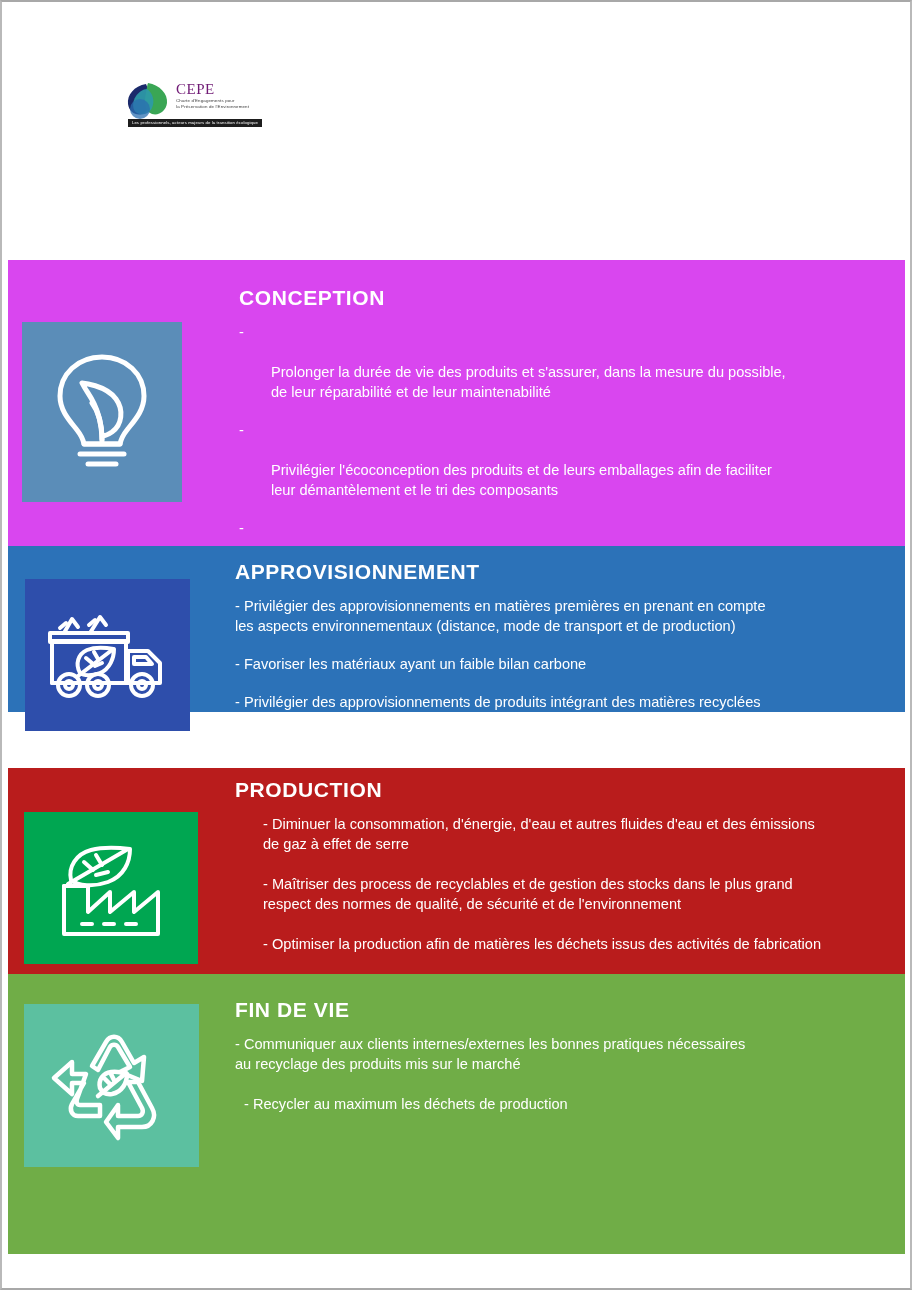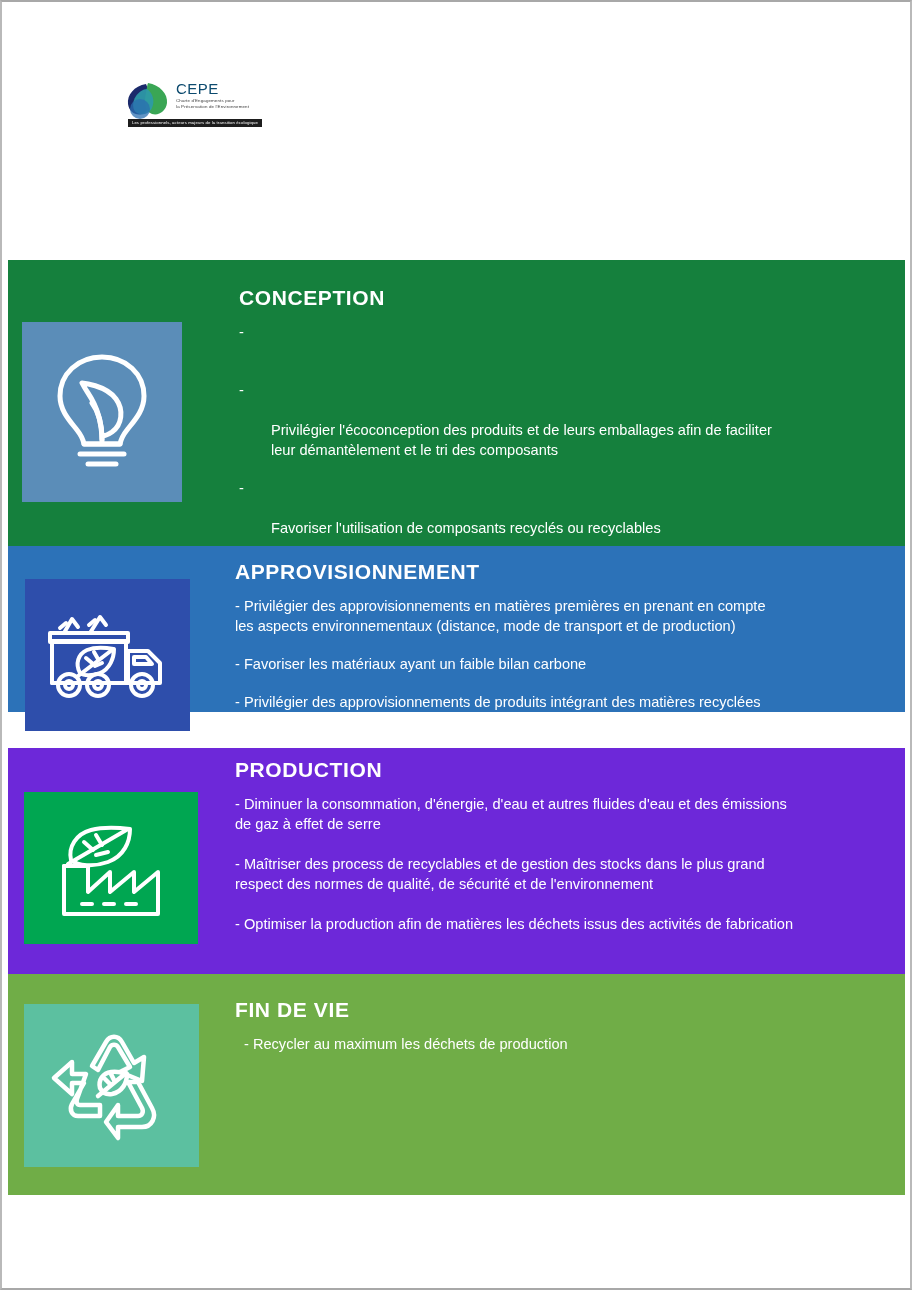--- a/index.html
+++ b/index.html
@@ -47,23 +47,23 @@
   .logo-text {
     position: absolute;
     left: 56px;
     top: 0px;
     width: 86px;
   }
   .logo-title {
     font-size: 15px;
     font-weight: 400;
     letter-spacing: 0.5px;
-    color: #0c4a6e;
+    color: #701a75;
     line-height: 16px;
-    font-family: Liberation Sans, sans-serif;
+    font-family: Liberation Serif, serif;
   }
   .logo-sub {
     font-size: 4.4px;
     color: #3a3a3a;
     line-height: 5.6px;
     margin-top: 1px;
     letter-spacing: 0.15px;
   }
   .logo-tagline {
     position: absolute;
@@ -81,24 +81,24 @@
     overflow: hidden;
   }
 
   
   .band {
     position: absolute;
     left: 6px;
     width: 897px;
     box-sizing: border-box;
   }
-  .band-conception      { top: 258px;  height: 286px; background: #15803d; }
+  .band-conception      { top: 258px;  height: 286px; background: #d946ef; }
   .band-approvisionnement{ top: 544px;  height: 166px; background: #2c72b8; }
-  .band-production      { top: 746px;  height: 226px; background: #6d28d9; }
-  .band-finvie          { top: 972px;  height: 221px; background: #70ad47; }
+  .band-production      { top: 766px;  height: 226px; background: #b91c1c; }
+  .band-finvie          { top: 972px;  height: 280px; background: #70ad47; }
 
   
   .tile {
     position: absolute;
     display: flex;
     align-items: center;
     justify-content: center;
   }
   .tile svg { display: block; }
 
@@ -150,21 +150,21 @@
   }
   .content-conception .bullets li .dash {
     position: absolute;
     left: 0; top: 0;
   }
 
   .content-appro { left: 227px; top: 14px; width: 670px; }
   .content-appro .bullets li { margin-bottom: 18px; }
 
   .content-production { left: 227px; top: 10px; width: 670px; }
-  .content-production .bullets li { margin-bottom: 20px; }
+  .content-production .bullets li { margin-bottom: 20px; margin-left: 28px; }
 
   .content-finvie { left: 227px; top: 24px; width: 670px; }
   .content-finvie .bullets li { margin-bottom: 20px; }
   .content-finvie .bullets li.indent { padding-left: 9px; }
 </style>
 </head>
 <body>
 
 <div class="page">
 
@@ -205,20 +205,22 @@
           <path d="M54 90 C54 74 50 62 44 54"></path>
         </g>
       </svg>
     </div>
 
     <div class="content content-conception">
       <div class="sec-title">CONCEPTION</div>
       <ul class="bullets">
         <li>
           <span class="dash">-</span>
+          <span>Prolonger la durée de vie des produits et s'assurer, dans la mesure du possible,
+de leur réparabilité et de leur maintenabilité</span>
         </li>
         <li>
           <span class="dash">-</span>
           <span>Privilégier l'écoconception des produits et de leurs emballages afin de faciliter
  leur démantèlement et le tri des composants</span>
         </li>
         <li>
           <span class="dash">-</span>
           <span>Favoriser l'utilisation de composants recyclés ou recyclables</span>
         </li>
@@ -326,18 +328,20 @@
                    C77 57 72 66 62 68 C55 69 52 66 50 62 Z"></path>
           <path d="M48 70 L76 47"></path>
           <path d="M60 58 L55 53 M64 54 L61 48"></path>
         </g>
       </svg>
     </div>
 
     <div class="content content-finvie">
       <div class="sec-title">FIN DE VIE</div>
       <ul class="bullets">
+        <li>- Communiquer aux clients internes/externes les bonnes pratiques nécessaires
+  au recyclage des produits mis sur le marché</li>
         <li class="indent">- Recycler au maximum les déchets de production</li>
       </ul>
     </div>
   </div>
 
 </div>
 
 </body></html>

